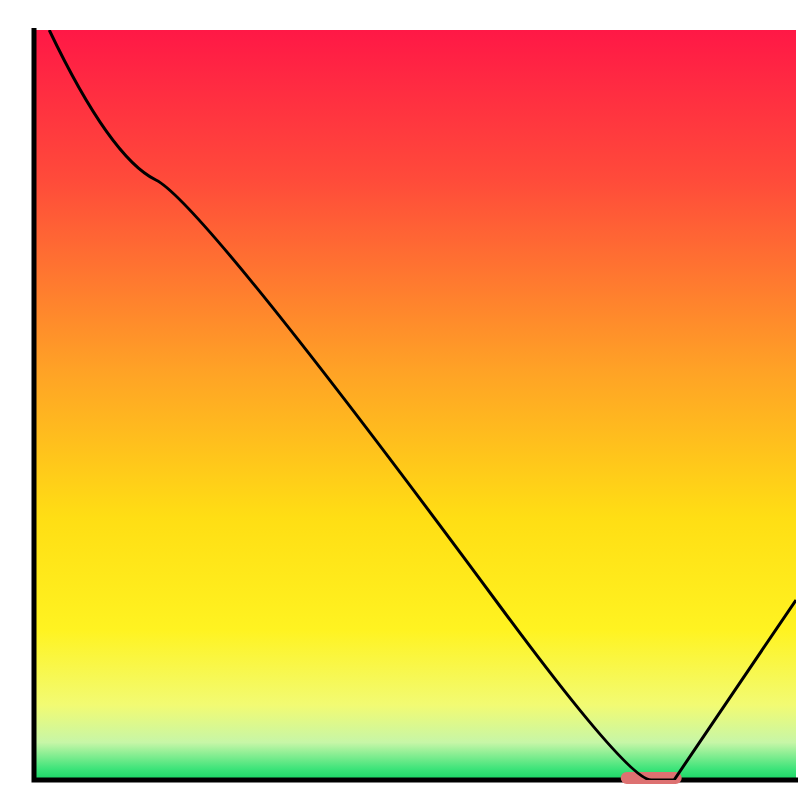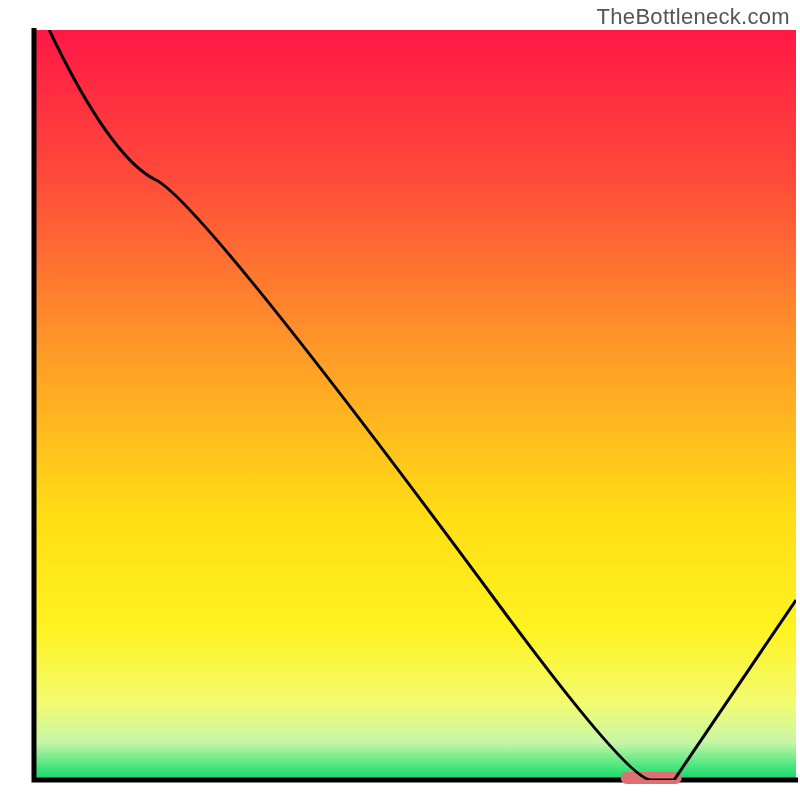--- a/index.html
+++ b/index.html
@@ -60,14 +60,13 @@
 
     <rect id="grad-rect" fill="url(#bg-grad)" x="34" y="30" width="762" height="750" clip-path="url(#plot-clip)"></rect>
 
     <path id="axes" fill="none" stroke="#000" stroke-width="5" d="M 34 28 L 34 780 L 798 780"></path>
 
     <rect id="marker" rx="6" ry="6" height="12" fill="#dd7171" x="620.74" width="60.95999999999992" y="772"></rect>
 
     <path id="curve" fill="none" stroke="#000000" stroke-width="3" clip-path="url(#plot-clip)" d="M 49.24 30 Q 110.2 157.5 155.92000000000002 180 Q 201.64000000000001 202.5 500.344 606.75 Q 628.36 780 651.22 780 L 674.0799999999999 780 L 796 600"></path>
   </svg>
 
-  <div class="watermark">TheBottleneck.com</div>
 </div>
 
 </body></html>

